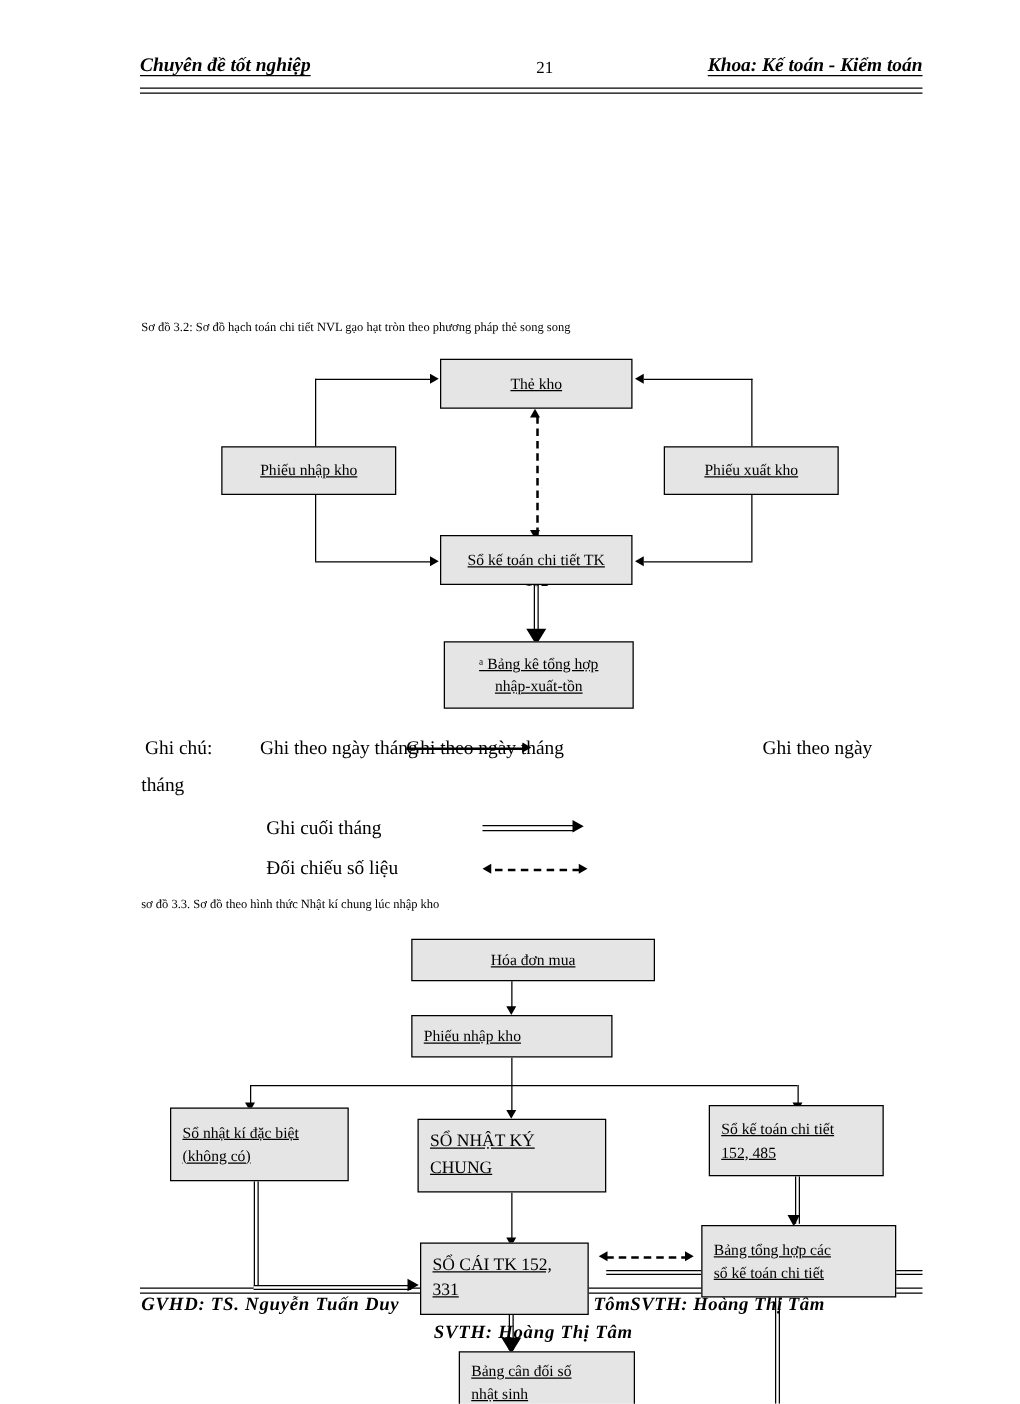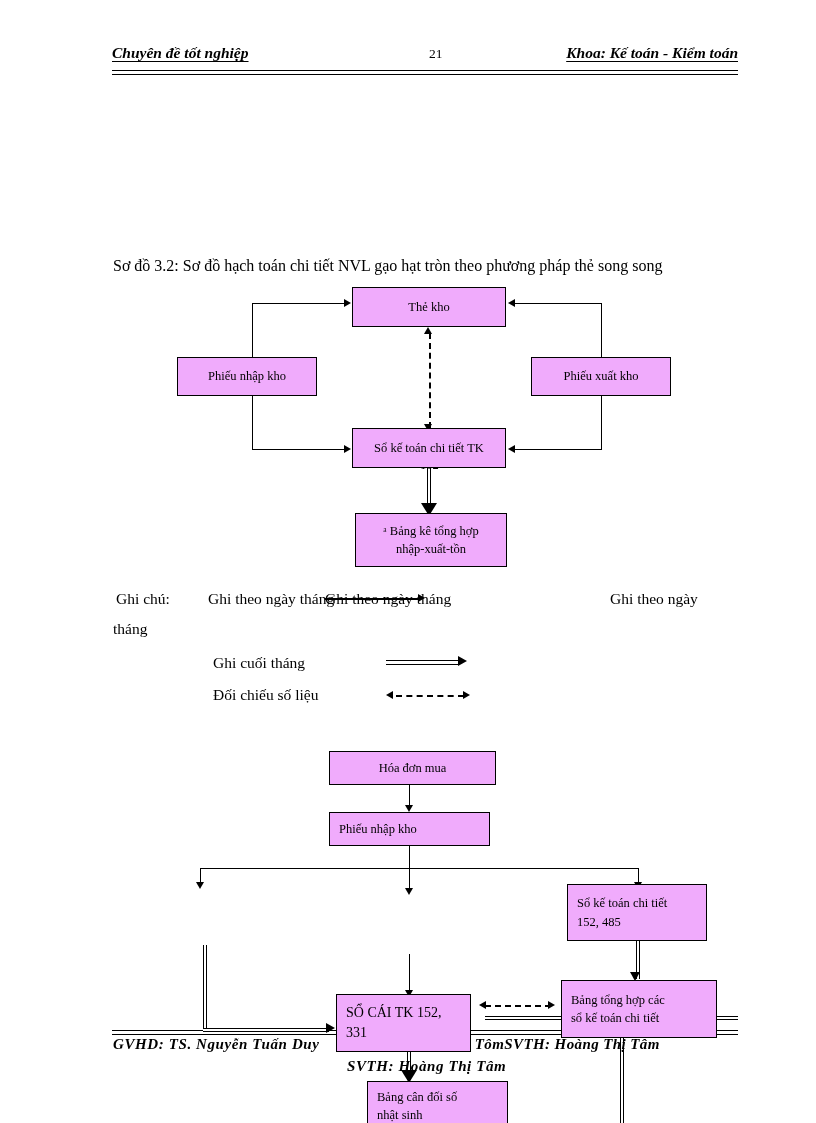--- a/index.html
+++ b/index.html
@@ -63,45 +63,46 @@
     top: 70px;
     width: 626px;
     height: 3px;
     border-top: 1px solid #000;
     border-bottom: 1px solid #000;
   }
 
   
   .caption {
     position: absolute;
-    font-size: 16px;
+    font-size: 10px;
     white-space: nowrap;
   }
   #caption-32 { left: 113px; top: 257px; }
   #caption-33 { left: 113px; top: 718px; }
 
   .legend-text {
     position: absolute;
     font-size: 15.5px;
     white-space: nowrap;
   }
 
   
   .dbox {
     position: absolute;
     border: 1px solid #000;
-    background: #f0abfc;
+    background: #e5e5e5;
     box-sizing: border-box;
     font-size: 12.5px;
     line-height: 1.45;
     text-align: center;
     display: flex;
     align-items: center;
     justify-content: center;
     z-index: 5;
+    text-decoration: underline;
   }
   .dbox.left-align {
     text-align: left;
     justify-content: flex-start;
     padding-left: 9px;
   }
   .dbox span { display: block; }
 
   .ln {
     position: absolute;
@@ -307,20 +308,21 @@
 
   <div class="legend-text" style="left:213px; top:654px;">Ghi cuối tháng</div>
   <div class="legend-arrow-solid"></div>
   <div class="ah right legend-arrow-solid-head"></div>
 
   <div class="legend-text" style="left:213px; top:686px;">Đối chiếu số liệu</div>
   <div class="legend-arrow-dash"></div>
   <div class="ah sm left legend-arrow-dash-hl"></div>
   <div class="ah sm right legend-arrow-dash-hr"></div>
 
+  <div class="caption" id="caption-33">sơ đồ 3.3. Sơ đồ theo hình thức Nhật kí chung lúc nhập kho</div>
 
   <div class="ln v" style="left:409px; top:784px; height:26px;"></div>
   <div class="ah sm down" style="left:405px; top:805px;"></div>
 
   <div class="ln v" style="left:409px; top:846px; height:22px;"></div>
   <div class="ln h" style="left:200px; top:868px; width:438px;"></div>
   <div class="ln v" style="left:200px; top:868px; height:18px;"></div>
   <div class="ah sm down" style="left:196px; top:882px;"></div>
   <div class="ln v" style="left:638px; top:868px; height:18px;"></div>
   <div class="ah sm down" style="left:634px; top:882px;"></div>
@@ -341,29 +343,41 @@
   <div class="ah sm left" style="left:479px; top:1001px;"></div>
   <div class="ah sm right" style="left:548px; top:1001px;"></div>
 
   <div class="dln v" style="left:407px; top:1038px; height:42px;"></div>
   <div class="ah big down" style="left:401px; top:1070px;"></div>
 
   <div class="dln v" style="left:620px; top:1033px; height:90px;"></div>
 
   <div class="dln h" style="left:485px; top:1016px; width:253px;"></div>
 
-  <div class="dbox" style="left:329px; top:751px; width:167px; height:34px;">
+  <div class="dbox" style="left:329px; top:751px; width:195px; height:34px;">
     <span>Hóa đơn mua</span>
   </div>
 
   <div class="dbox left-align" style="left:329px; top:812px; width:161px; height:34px;">
     <span>Phiếu nhập kho</span>
   </div>
 
-
+  <div class="dbox left-align" style="left:136px; top:886px; width:143px; height:59px;">
+    <div>
+      <span>Sổ nhật kí đặc biệt</span>
+      <span>(không có)</span>
+    </div>
+  </div>
+
+  <div class="dbox left-align" style="left:334px; top:895px; width:151px; height:59px; font-size:14px;">
+    <div>
+      <span>SỔ NHẬT KÝ</span>
+      <span>CHUNG</span>
+    </div>
+  </div>
 
   <div class="dbox left-align" style="left:567px; top:884px; width:140px; height:57px;">
     <div>
       <span>Sổ kế toán chi tiết</span>
       <span>152, 485</span>
     </div>
   </div>
 
   <div class="dbox left-align" style="left:336px; top:994px; width:135px; height:58px; font-size:14px; z-index:7;">
     <div>

